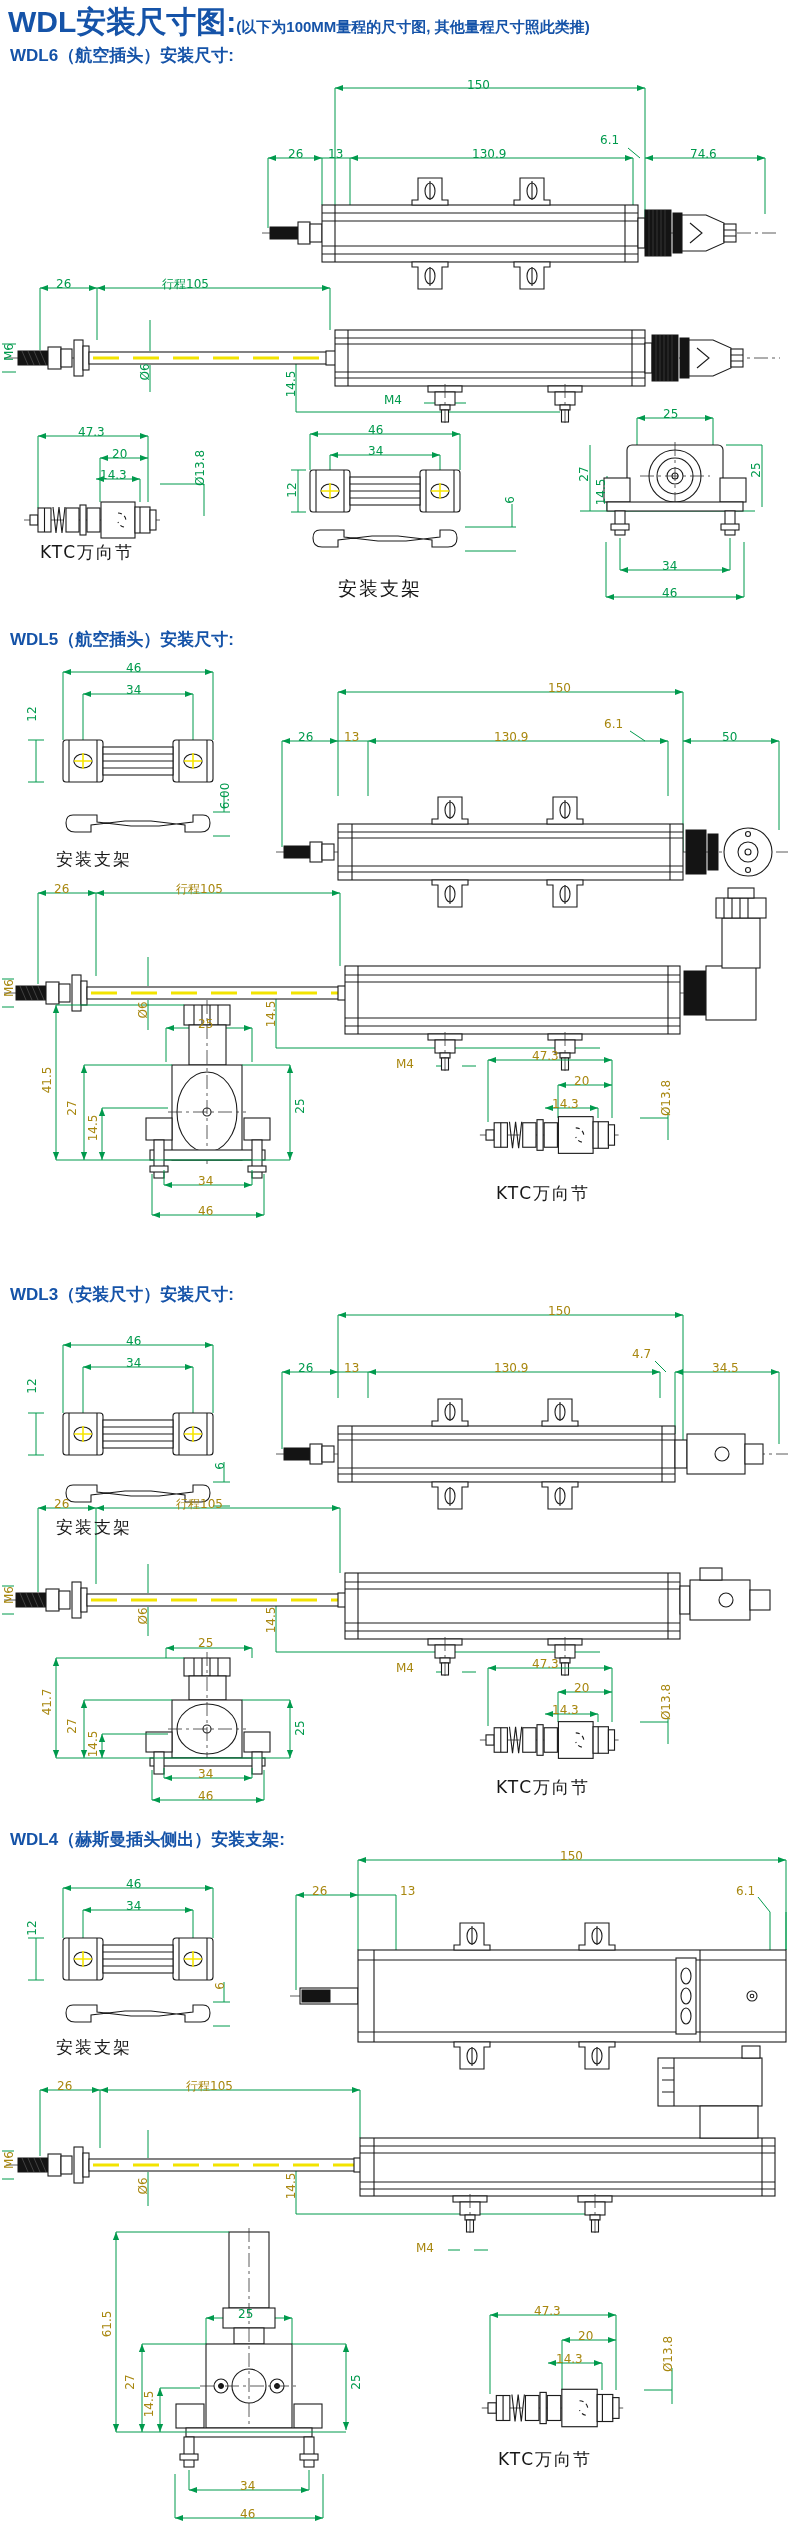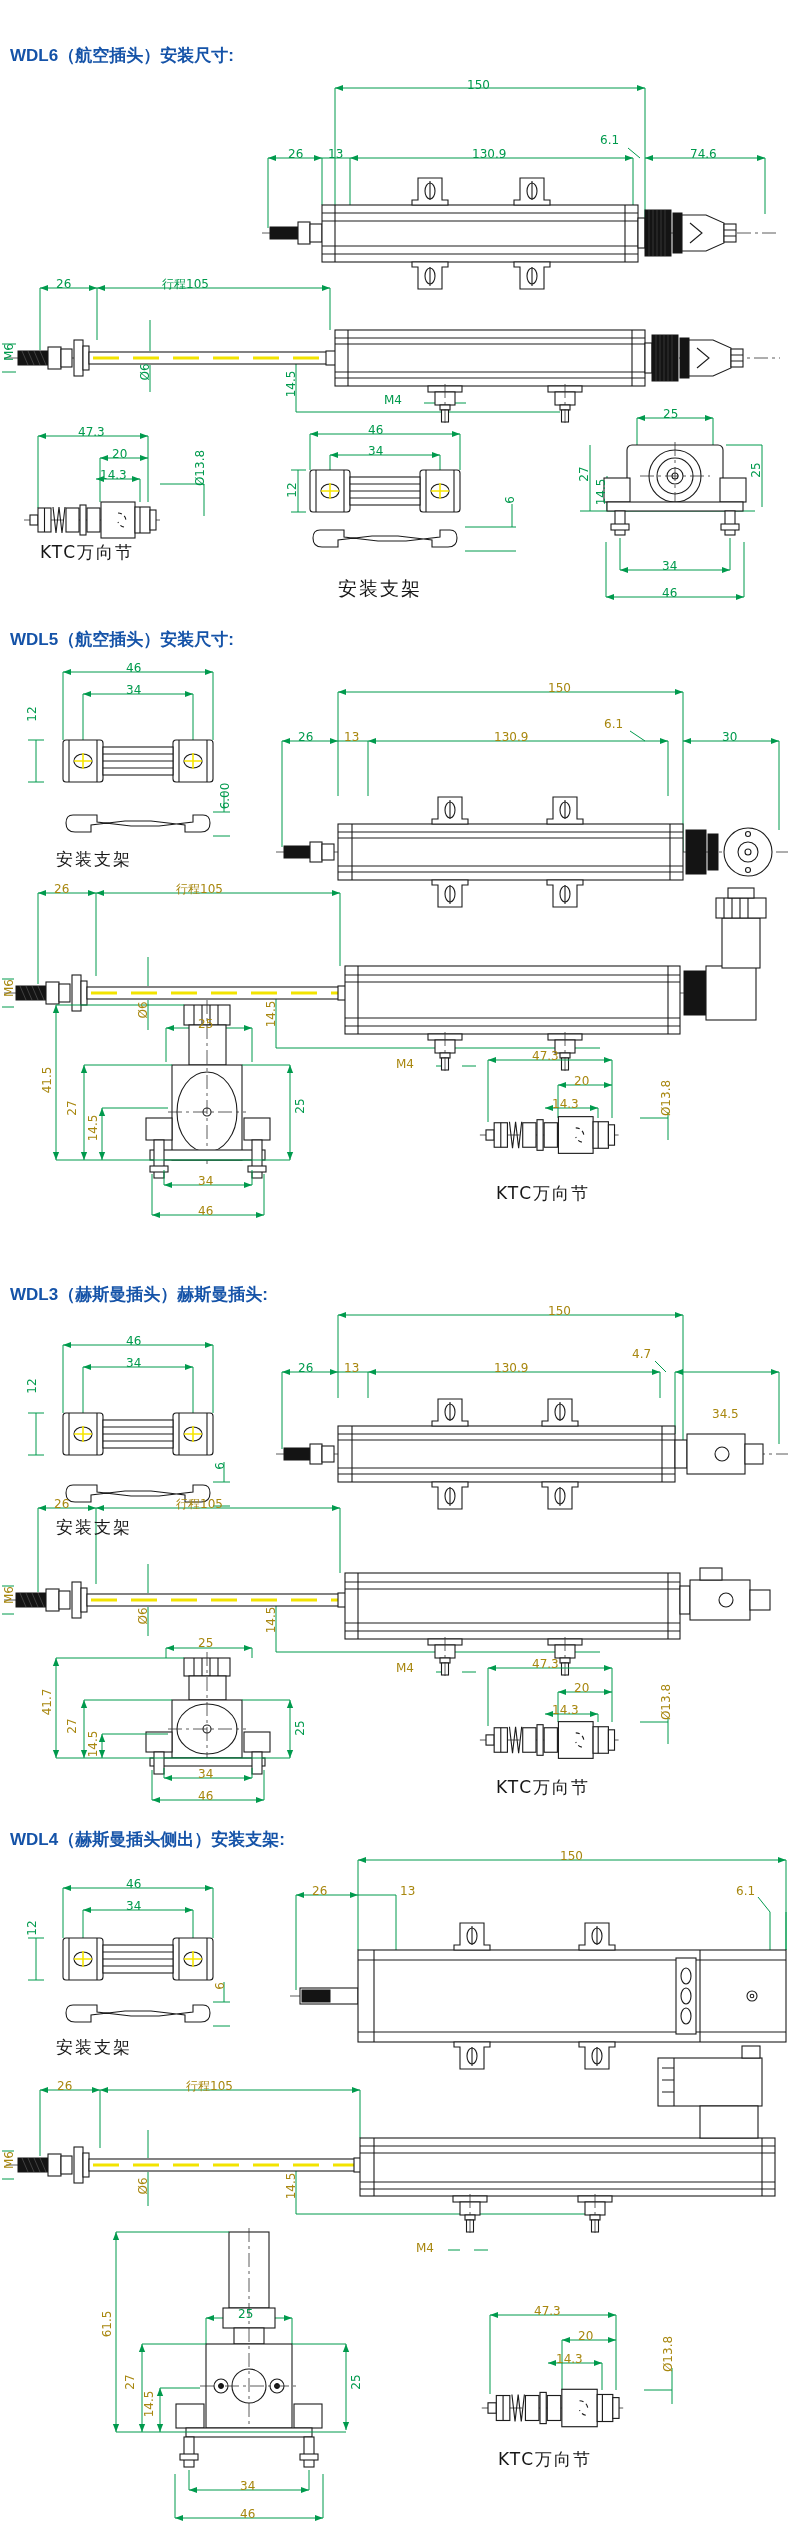--- a/index.html
+++ b/index.html
@@ -426,23 +426,26 @@
 
 <g>
   <line class="dm" marker-start="url(#ar)" marker-end="url(#ae)" x1="490" y1="2315" x2="616" y2="2315"></line>
   <line class="dm" marker-start="url(#ar)" marker-end="url(#ae)" x1="562" y1="2340" x2="616" y2="2340"></line>
   <line class="dm" marker-start="url(#ar)" marker-end="url(#ae)" x1="548" y1="2363" x2="602" y2="2363"></line>
   <path class="gp" d="M490,2315 V2394 M616,2315 V2390 M562,2340 V2390 M602,2363 V2390 M672,2368 V2404 M644,2390 H672"></path>
   <use href="#ktcJ" transform="translate(488,2408) scale(1.04)"></use>
 </g>
 </svg>
 
+<div class="hd" style="left:8px;top:2px;font-size:30px">
+  <span>WDL安装尺寸图:</span><span style="font-size:15px">(以下为100MM量程的尺寸图, 其他量程尺寸照此类推)</span>
+</div>
 <div class="hd" style="left:10px;top:44px;font-size:17px">WDL6（航空插头）安装尺寸:</div>
 <div class="hd" style="left:10px;top:628px;font-size:17px">WDL5（航空插头）安装尺寸:</div>
-<div class="hd" style="left:10px;top:1283px;font-size:17px">WDL3（赫斯曼插头）赫斯曼插头:</div>
+<div class="hd" style="left:10px;top:1283px;font-size:17px">WDL3（安装尺寸）安装尺寸:</div>
 <div class="hd" style="left:10px;top:1828px;font-size:17px">WDL4（赫斯曼插头侧出）安装支架:</div>
 
 <div class="lbl" style="left:40px;top:541px">KTC万向节</div>
 <div class="lbl" style="left:338px;top:576px;font-size:19px">安装支架</div>
 <div class="lbl" style="left:56px;top:848px">安装支架</div>
 <div class="lbl" style="left:496px;top:1182px">KTC万向节</div>
 <div class="lbl" style="left:56px;top:1516px">安装支架</div>
 <div class="lbl" style="left:496px;top:1776px">KTC万向节</div>
 <div class="lbl" style="left:56px;top:2036px">安装支架</div>
 <div class="lbl" style="left:498px;top:2448px">KTC万向节</div>
@@ -476,21 +479,21 @@
 
 <i class="d" style="left:126px;top:662px">46</i>
 <i class="d" style="left:126px;top:684px">34</i>
 <i class="d v" style="left:24px;top:708px">12</i>
 <i class="d v" style="left:212px;top:790px">6.00</i>
 <i class="g" style="left:548px;top:682px">150</i>
 <i class="d" style="left:298px;top:731px">26</i>
 <i class="g" style="left:344px;top:731px">13</i>
 <i class="g" style="left:494px;top:731px">130.9</i>
 <i class="g" style="left:604px;top:718px">6.1</i>
-<i class="d" style="left:722px;top:731px">30</i>
+<i class="d" style="left:722px;top:731px">50</i>
 <i class="g" style="left:54px;top:883px">26</i>
 <i class="g" style="left:176px;top:883px">行程105</i>
 <i class="g v" style="left:0px;top:982px">M6</i>
 <i class="g v" style="left:134px;top:1004px">Ø6</i>
 <i class="g" style="left:198px;top:1018px">25</i>
 <i class="g v" style="left:258px;top:1008px">14.5</i>
 <i class="g" style="left:396px;top:1058px">M4</i>
 <i class="g v" style="left:34px;top:1074px">41.5</i>
 <i class="g v" style="left:64px;top:1102px">27</i>
 <i class="g v" style="left:80px;top:1122px">14.5</i>
@@ -504,21 +507,21 @@
 
 <i class="d" style="left:126px;top:1335px">46</i>
 <i class="d" style="left:126px;top:1357px">34</i>
 <i class="d v" style="left:24px;top:1380px">12</i>
 <i class="d v" style="left:216px;top:1460px">6</i>
 <i class="g" style="left:548px;top:1305px">150</i>
 <i class="d" style="left:298px;top:1362px">26</i>
 <i class="g" style="left:344px;top:1362px">13</i>
 <i class="g" style="left:494px;top:1362px">130.9</i>
 <i class="g" style="left:632px;top:1348px">4.7</i>
-<i class="g" style="left:712px;top:1408px">34.5</i>
+<i class="g" style="left:712px;top:1362px">34.5</i>
 <i class="g" style="left:54px;top:1498px">26</i>
 <i class="g" style="left:176px;top:1498px">行程105</i>
 <i class="g v" style="left:0px;top:1589px">M6</i>
 <i class="g v" style="left:134px;top:1610px">Ø6</i>
 <i class="g" style="left:198px;top:1637px">25</i>
 <i class="g v" style="left:258px;top:1614px">14.5</i>
 <i class="g" style="left:396px;top:1662px">M4</i>
 <i class="g v" style="left:34px;top:1696px">41.7</i>
 <i class="g v" style="left:64px;top:1720px">27</i>
 <i class="g v" style="left:80px;top:1738px">14.5</i>

